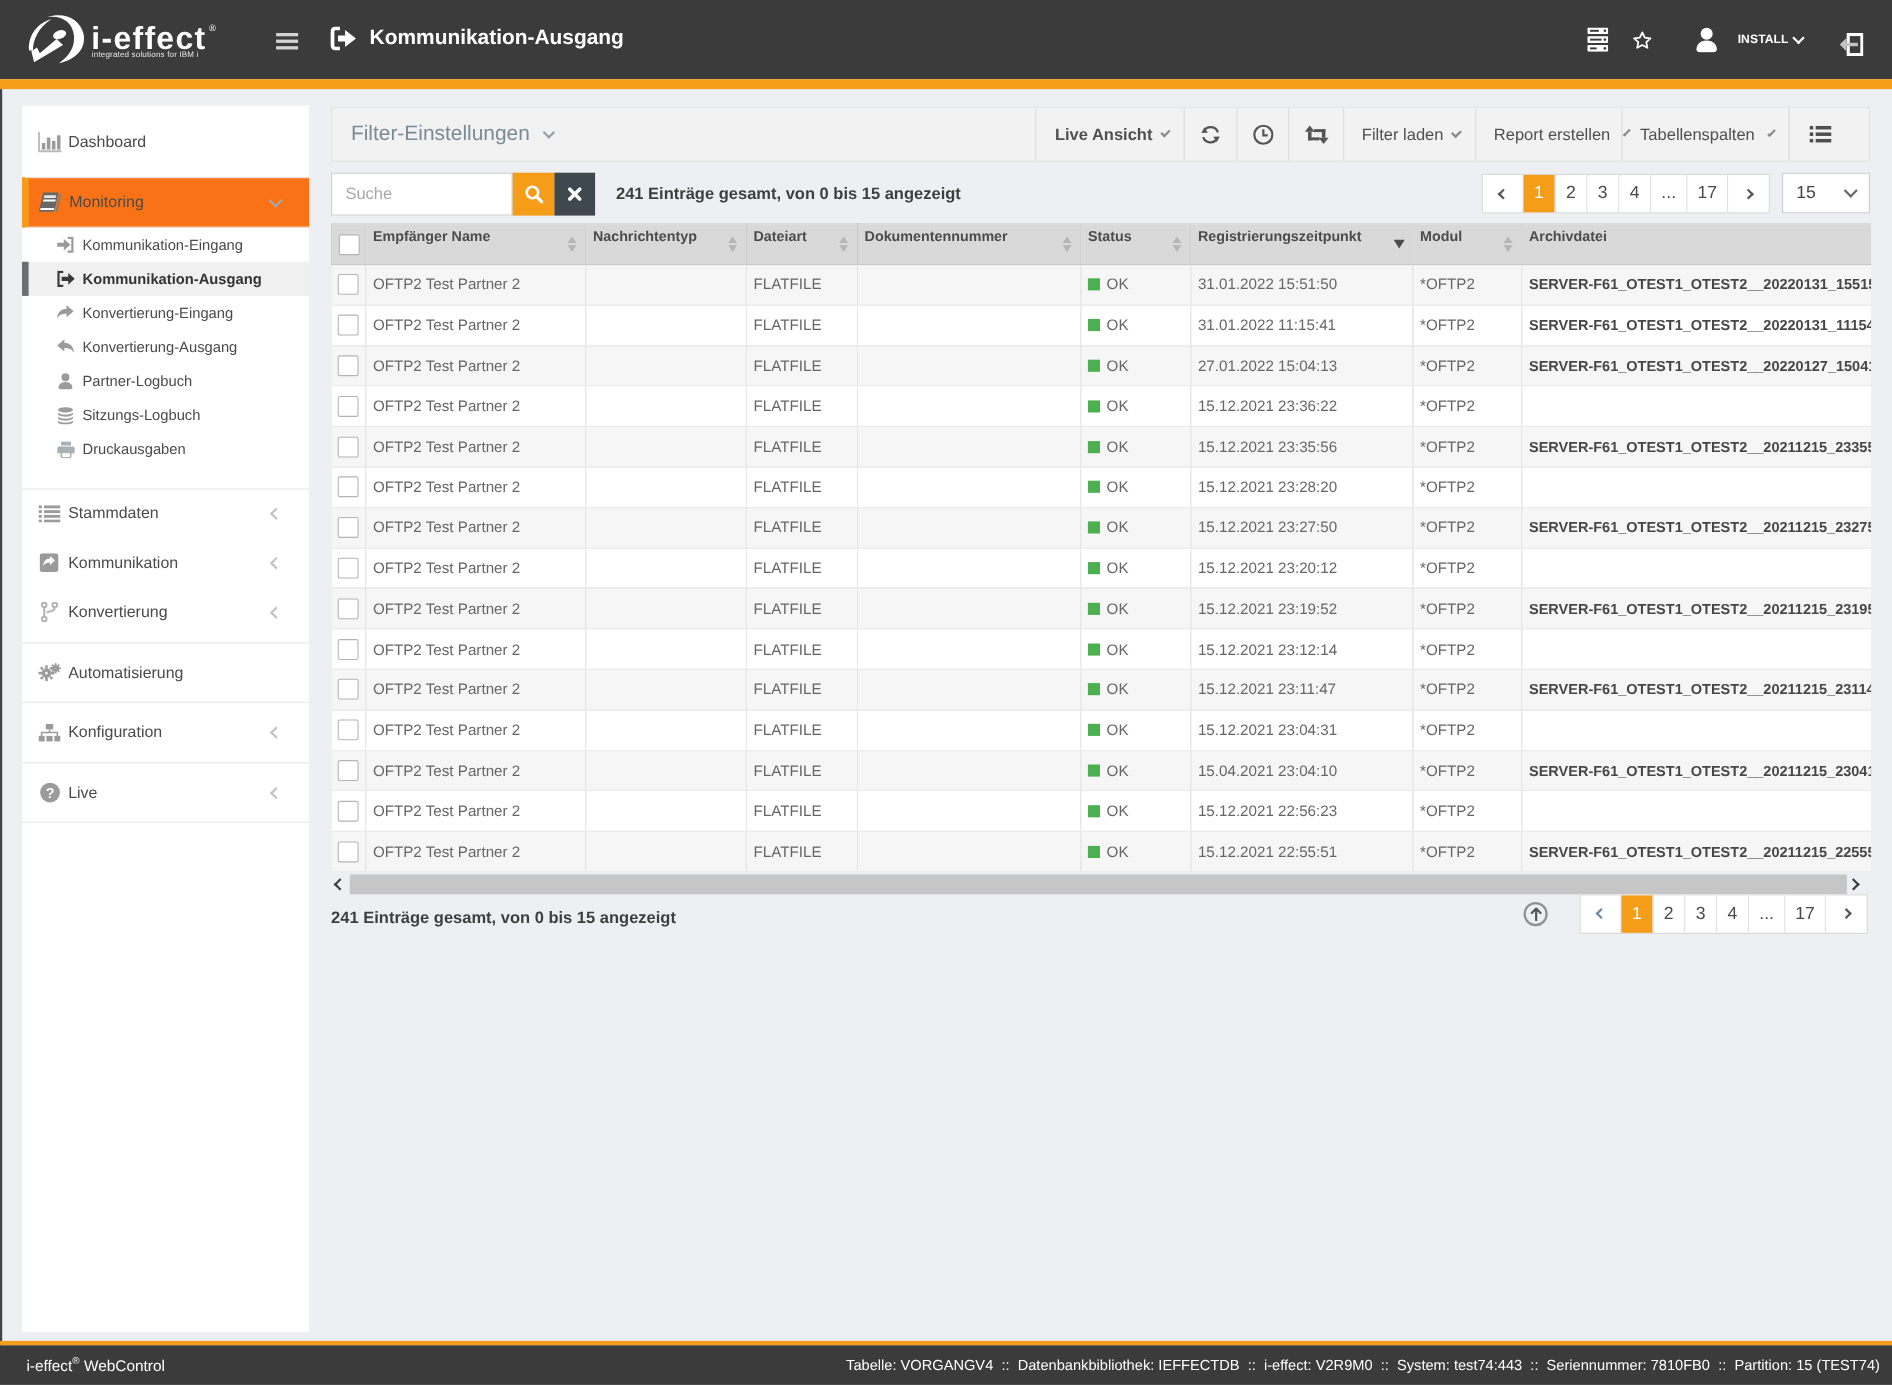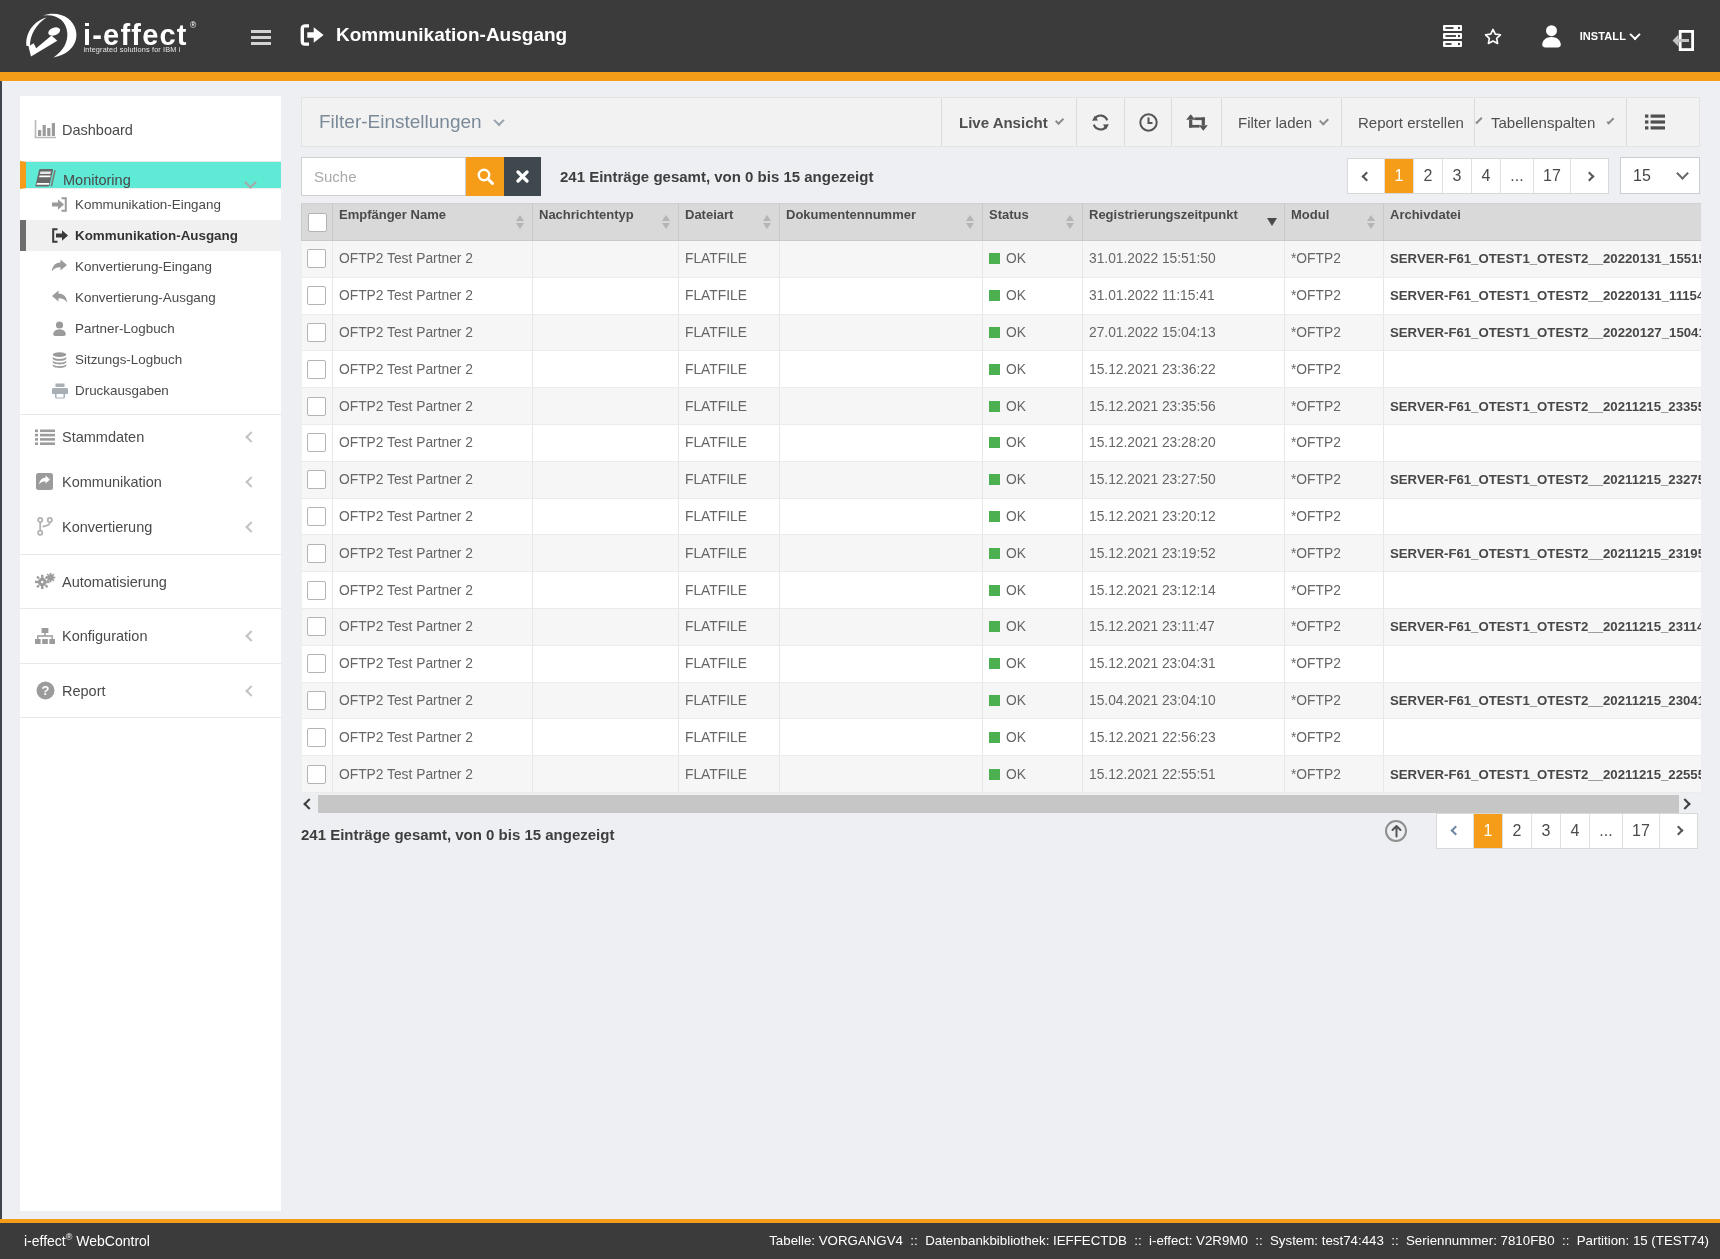--- a/index.html
+++ b/index.html
@@ -20,21 +20,21 @@
 
 .topright { position:absolute; right:26px; top:0; height:72px; display:flex; align-items:center; color:#fff; }
 
 
 .sidebar { position:absolute; left:20px; top:96px; width:261px; height:1115px; background:#fff; font-size:14.5px; color:#4a4a4a; }
 .sb-item { height:59px; display:flex; align-items:center; padding-left:14px; position:relative; }
 .sb-item .ic { width:22px; height:20px; margin-right:6px; display:flex; align-items:center; justify-content:center; }
 .sb-group { border-top:1px solid #e8e8e8; }
 .sb-chev { position:absolute; right:22px; color:#b9b9b9; font-size:14px; }
 .chl { width:8px; height:8px; border-left:2px solid #c3c3c3; border-bottom:2px solid #c3c3c3; transform:rotate(45deg); right:26px; }
-.mon-head { height:28px; background:#5eead4; border-left:6px solid #f59c18; padding-left:8px; display:flex; align-items:flex-end; position:relative; }
+.mon-head { height:46px; background:#f97316; border-left:6px solid #f59c18; padding-left:8px; display:flex; align-items:center; position:relative; }
 .mon-head .ic { width:22px; height:20px; margin-right:7px; display:flex; align-items:center; justify-content:center; }
 .sb-sub { height:31px; display:flex; align-items:center; padding-left:31px; position:relative; font-size:13.4px; }
 .sb-sub .ic { width:17px; height:16px; margin-right:7px; display:flex; align-items:center; justify-content:center; }
 .sb-sub.active { background:#f0f0f0; border-left:6px solid #6d6d6d; padding-left:25px; font-weight:bold; color:#333; }
 .sb-mid { height:45px; display:flex; align-items:center; padding-left:14px; position:relative; }
 .sb-mid .ic { width:22px; height:20px; margin-right:6px; display:flex; align-items:center; justify-content:center; }
 
 
 .content { position:absolute; left:301px; top:97px; width:1399px; }
 .toolbar { height:50px; background:#f2f2f2; border:1px solid #e3e3e3; display:flex; align-items:stretch; font-size:15px; color:#555; white-space:nowrap; }
@@ -238,21 +238,21 @@
       <svg width="16" height="16" viewBox="0 0 16 16">
         <g fill="#a8b0b5">
         <rect x="3.5" y="0.5" width="9" height="3.5"></rect>
         <path d="M1.5 5 H14.5 C15.3 5 16 5.7 16 6.5 V11 H13 V14.5 H3 V11 H0 V6.5 C0 5.7 0.7 5 1.5 5 Z"></path>
         </g>
         <rect x="4" y="10.5" width="8" height="4.5" fill="#fff" stroke="#a8b0b5" stroke-width="1"></rect>
       </svg>
     </span>
     <span>Druckausgaben</span>
   </div>
-  <div class="sb-mid sb-group" style="margin-top:8px;">
+  <div class="sb-mid sb-group" style="margin-top:20px;">
     <span class="ic">
       <svg width="20" height="16" viewBox="0 0 20 16">
         <g fill="#9b9b9b">
             <rect x="0" y="0.5" width="3" height="2.6"></rect>
             <rect x="0" y="4.8" width="3" height="2.6"></rect>
             <rect x="0" y="9.1" width="3" height="2.6"></rect>
             <rect x="0" y="13.4" width="3" height="2.6"></rect>
         <rect x="5" y="0.5" width="15" height="2.6"></rect>
             <rect x="5" y="4.8" width="15" height="2.6"></rect>
             <rect x="5" y="9.1" width="15" height="2.6"></rect>
@@ -335,21 +335,21 @@
     <span>Konfiguration</span>
     <span class="sb-chev chl"></span>
   </div>
   <div class="sb-item sb-group" style="height:55px;border-bottom:1px solid #e8e8e8;">
     <span class="ic">
       <svg width="19" height="19" viewBox="0 0 19 19">
         <circle cx="9.5" cy="9.5" r="9" fill="#9b9b9b"></circle>
         <text x="9.5" y="14.3" text-anchor="middle" font-family="Liberation Sans" font-size="13" font-weight="bold" fill="#fff">?</text>
       </svg>
     </span>
-    <span>Report</span>
+    <span>Live</span>
     <span class="sb-chev chl"></span>
   </div>
 </div>
 <div class="content" id="content">
   <div class="toolbar">
     <div class="tb-filter">Filter-Einstellungen<span class="chev-d" style="border-color:#98a2ac;margin-left:13px;"></span></div>
     <div class="tb-btn" style="width:135px;padding-left:17px;">Live Ansicht<span class="chev-d"></span></div>
     <div class="tb-ico" style="width:48px;">
       <svg width="19" height="19" viewBox="0 0 19 19">
         <path d="M16.2 7.3 A7 7 0 0 0 3.6 5.9" fill="none" stroke="#555" stroke-width="2.1"></path>

